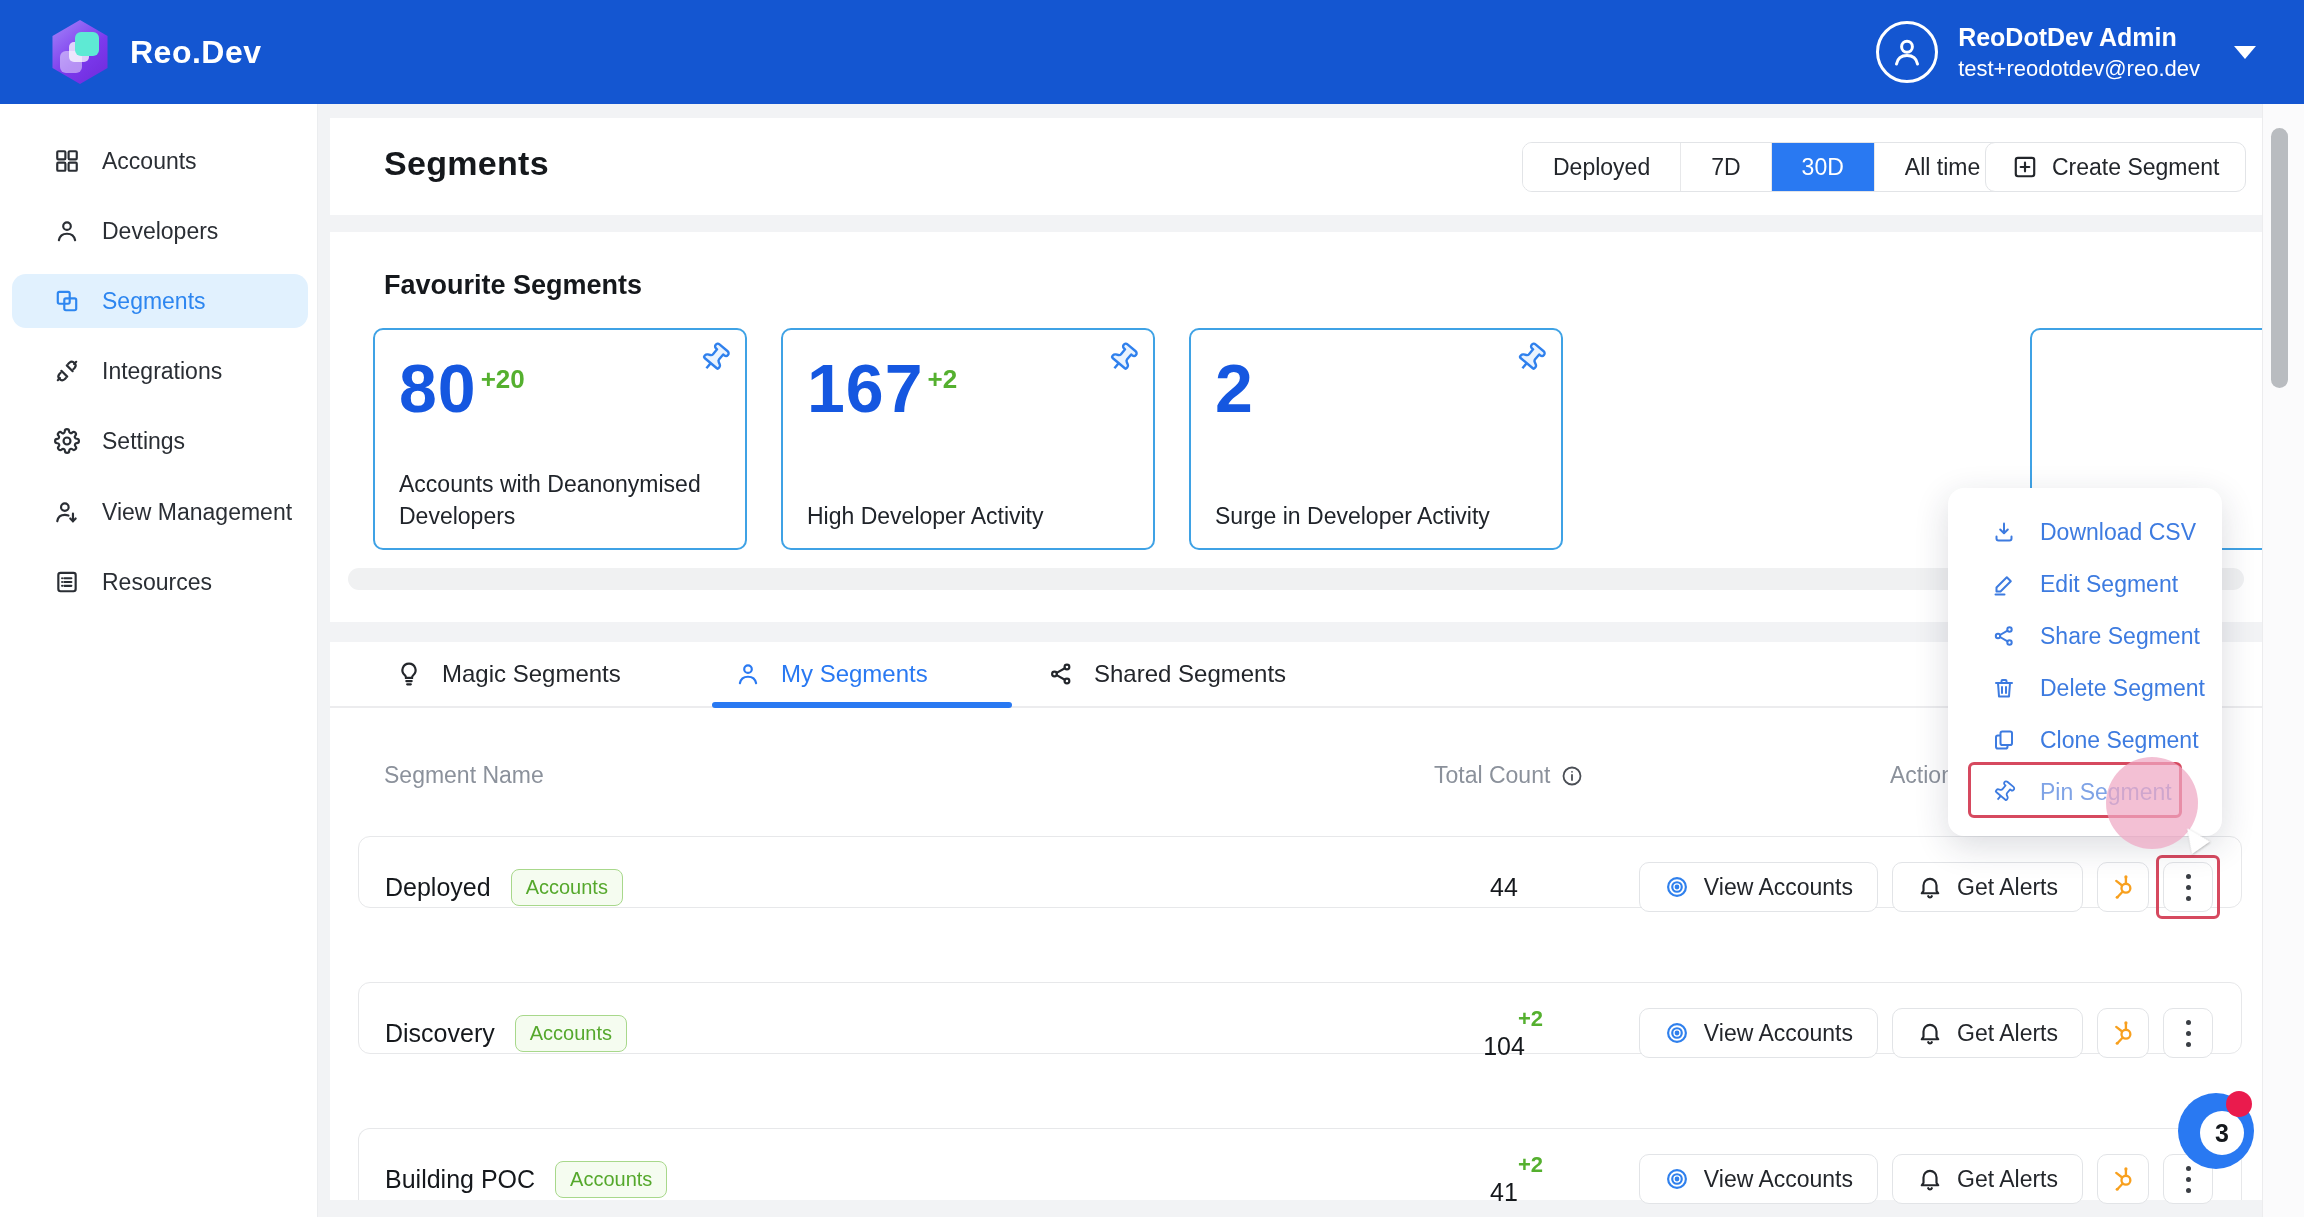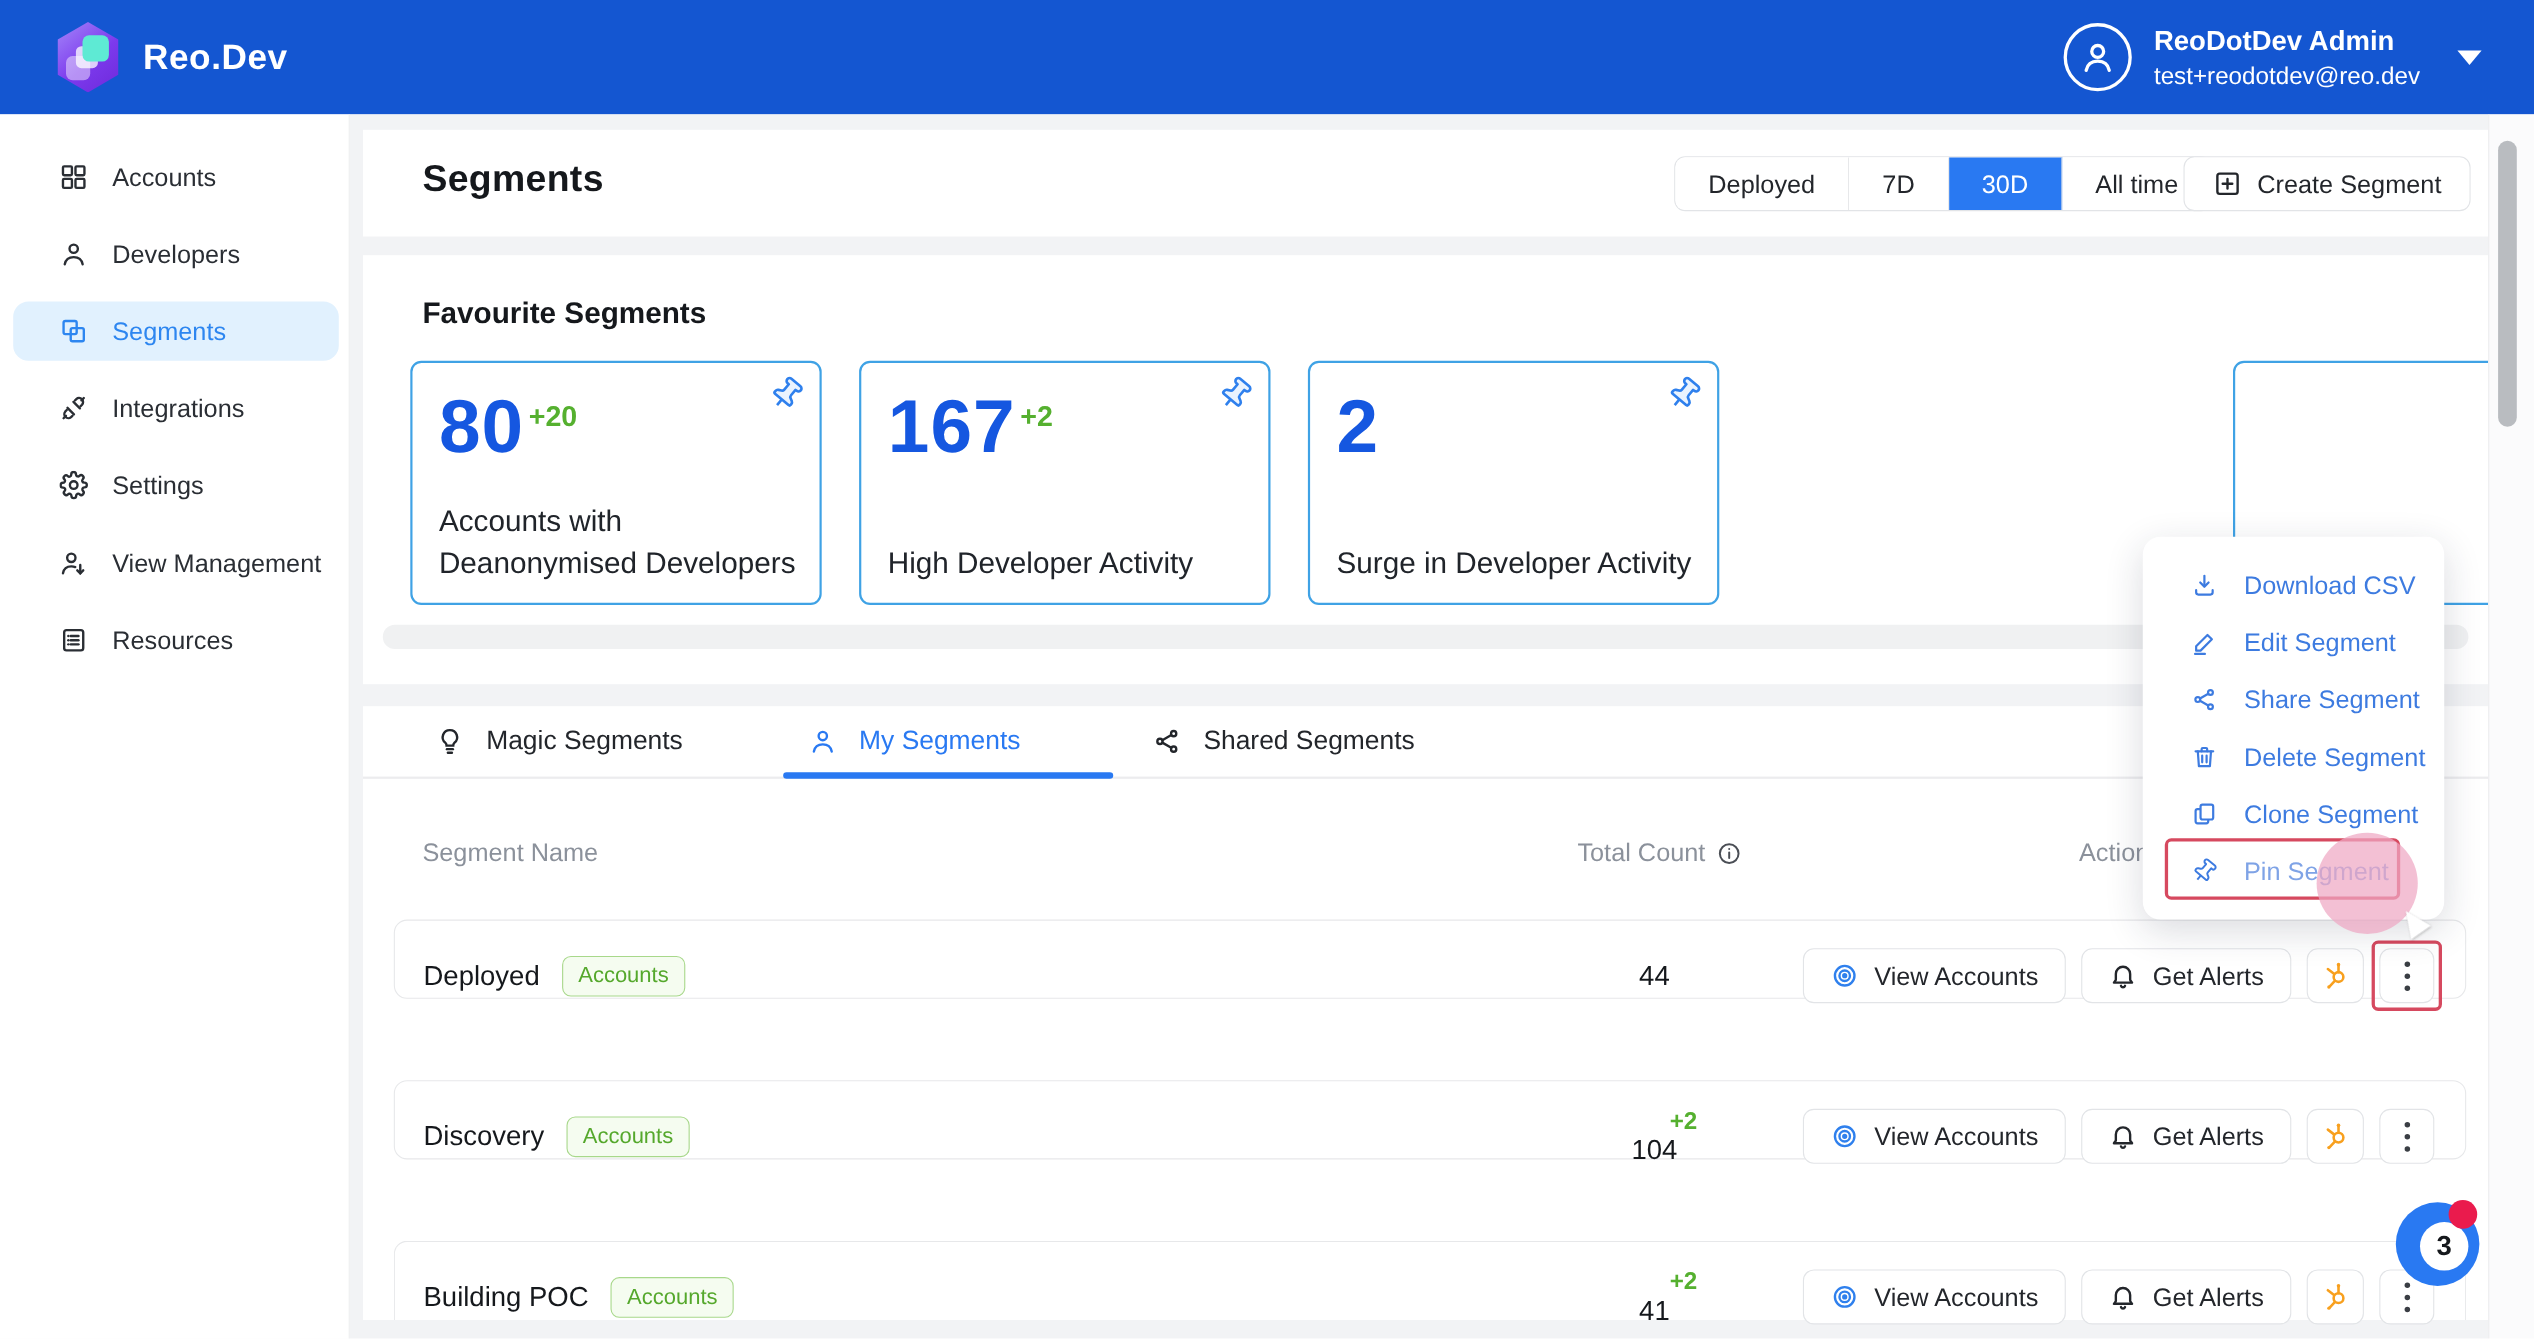--- a/index.html
+++ b/index.html
@@ -41,21 +41,21 @@
   .tf-opt:last-child { border-right:none; }
   .tf-opt.active { background:#2979f2; color:#fff; }
   .create-btn { position:absolute; left:1655px; top:24px; height:50px; padding:0 26px; display:flex; align-items:center; gap:14px; border:1px solid #e2e4e7; border-radius:10px; background:#fff; font-size:23px; color:#23262b; cursor:pointer; }
 
   
   .fav-band { left:330px; top:232px; width:1932px; height:390px; overflow:hidden; }
   .fav-heading { position:absolute; left:54px; top:38px; font-size:27px; font-weight:bold; color:#15181c; }
   .fav-card { position:absolute; top:96px; width:374px; height:222px; background:#fff; border:2px solid #3fa2e5; border-radius:10px; }
   .fav-num { position:absolute; left:24px; top:24px; font-size:68px; font-weight:800; color:#1557e0; line-height:1; letter-spacing:1px; }
   .fav-delta { font-size:26px; font-weight:bold; color:#55b02f; vertical-align:super; margin-left:4px; letter-spacing:0; }
-  .fav-label { position:absolute; left:24px; right:20px; bottom:16px; font-size:27px; color:#20242a; line-height:1.4; }
+  .fav-label { position:absolute; left:24px; right:20px; bottom:16px; font-size:23px; color:#20242a; line-height:1.4; }
   .fav-pin { position:absolute; right:14px; top:12px; color:#2f80ed; }
   .fav-scrollbar { position:absolute; left:18px; top:336px; width:1896px; height:22px; background:#f0f1f2; border-radius:11px; }
 
   
   .table-band { left:330px; top:642px; width:1932px; height:558px; }
   .tabs-row { position:absolute; left:0; top:0; width:1932px; height:66px; border-bottom:2px solid #ececee; }
   .tab { position:absolute; top:0; height:64px; display:flex; align-items:center; gap:20px; font-size:24px; color:#23262b; cursor:pointer; }
   .tab.active { color:#2979f2; }
   .tab-underline { position:absolute; left:382px; top:60px; width:300px; height:6px; background:#2979f2; border-radius:3px; }
   .th-label { position:absolute; font-size:23px; color:#8b919b; top:120px; }

